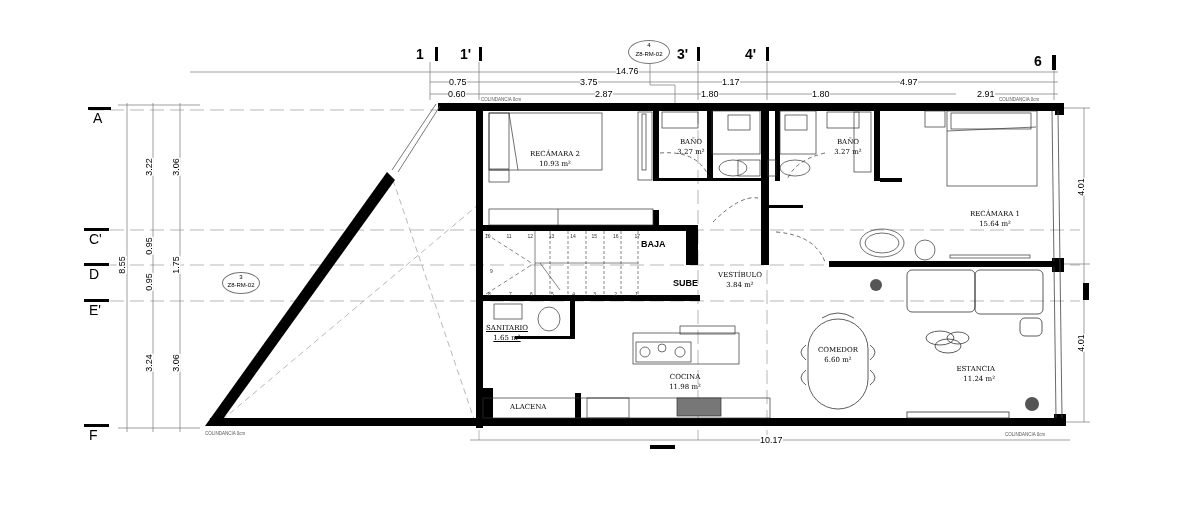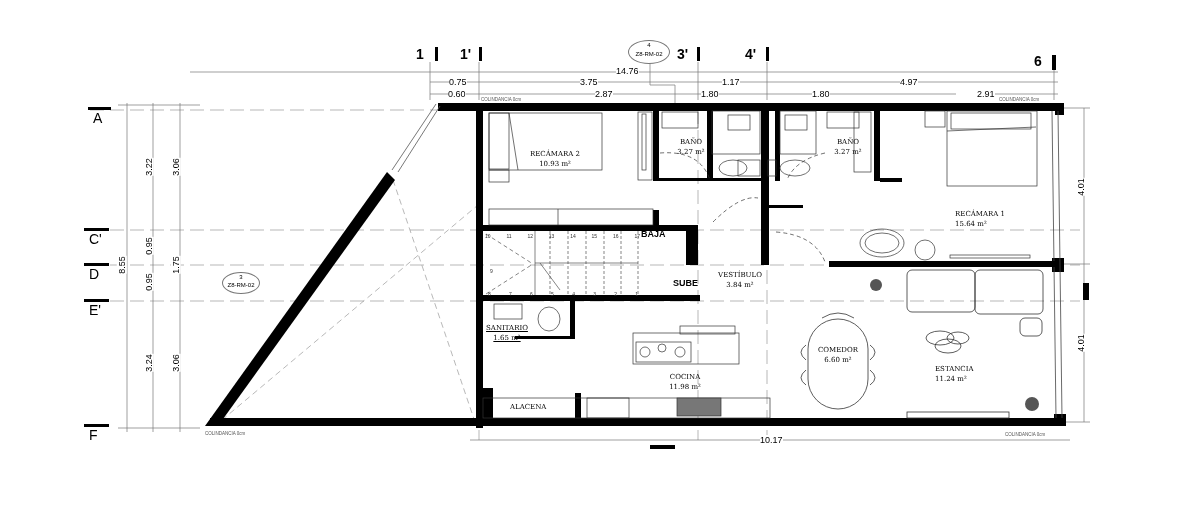--- a/index.html
+++ b/index.html
@@ -264,47 +264,47 @@
       <div>10.93 m²</div>
   </div>
   <div style="position:absolute;left:666px;top:137px;width:50px;text-align:center;font:7px 'DejaVu Serif',serif;line-height:10px;">
     <div>BAÑO</div>
       <div>3.27 m²</div>
   </div>
   <div style="position:absolute;left:823px;top:137px;width:50px;text-align:center;font:7px 'DejaVu Serif',serif;line-height:10px;">
     <div>BAÑO</div>
       <div>3.27 m²</div>
   </div>
-  <div style="position:absolute;left:955px;top:209px;width:80px;font:7px 'DejaVu Serif',serif;line-height:10px;">
+  <div style="position:absolute;left:955px;top:209px;width:80px;text-align:center;font:7px 'DejaVu Serif',serif;line-height:10px;">
     <div>RECÁMARA 1</div>
       <div>15.64 m²</div>
   </div>
   <div style="position:absolute;left:700px;top:270px;width:80px;text-align:center;font:7px 'DejaVu Serif',serif;line-height:10px;">
     <div>VESTÍBULO</div>
       <div>3.84 m²</div>
   </div>
   <div style="position:absolute;left:482px;top:323px;width:50px;text-align:center;font:7px 'DejaVu Serif',serif;line-height:10px;text-decoration:underline;">
     <div>SANITARIO</div>
       <div>1.65 m²</div>
   </div>
   <div style="position:absolute;left:655px;top:372px;width:60px;text-align:center;font:7px 'DejaVu Serif',serif;line-height:10px;">
     <div>COCINA</div>
       <div>11.98 m²</div>
   </div>
   <div style="position:absolute;left:808px;top:345px;width:60px;text-align:center;font:7px 'DejaVu Serif',serif;line-height:10px;">
     <div>COMEDOR</div>
       <div>6.60 m²</div>
   </div>
-  <div style="position:absolute;left:935px;top:364px;width:60px;text-align:left;font:7px 'DejaVu Serif',serif;line-height:10px;">
+  <div style="position:absolute;left:935px;top:364px;width:60px;text-align:right;font:7px 'DejaVu Serif',serif;line-height:10px;">
     <div>ESTANCIA</div>
       <div>11.24 m²</div>
   </div>
   <div style="position:absolute;left:510px;top:403px;width:50px;text-align:left;font:7px 'DejaVu Serif',serif;">ALACENA</div>
 
-  <div style="position:absolute;left:641px;top:229px;font:bold 9px 'Liberation Sans',sans-serif;">BAJA</div>
+  <div style="position:absolute;left:641px;top:239px;font:bold 9px 'Liberation Sans',sans-serif;">BAJA</div>
   <div style="position:absolute;left:673px;top:278px;font:bold 9px 'Liberation Sans',sans-serif;">SUBE</div>
   <div style="position:absolute;left:485px;top:233px;width:155px;display:flex;justify-content:space-between;font:5px 'Liberation Sans',sans-serif;color:#333;">
     <span>10</span>
       <span>11</span>
       <span>12</span>
       <span>13</span>
       <span>14</span>
       <span>15</span>
       <span>16</span>
       <span>17</span>

